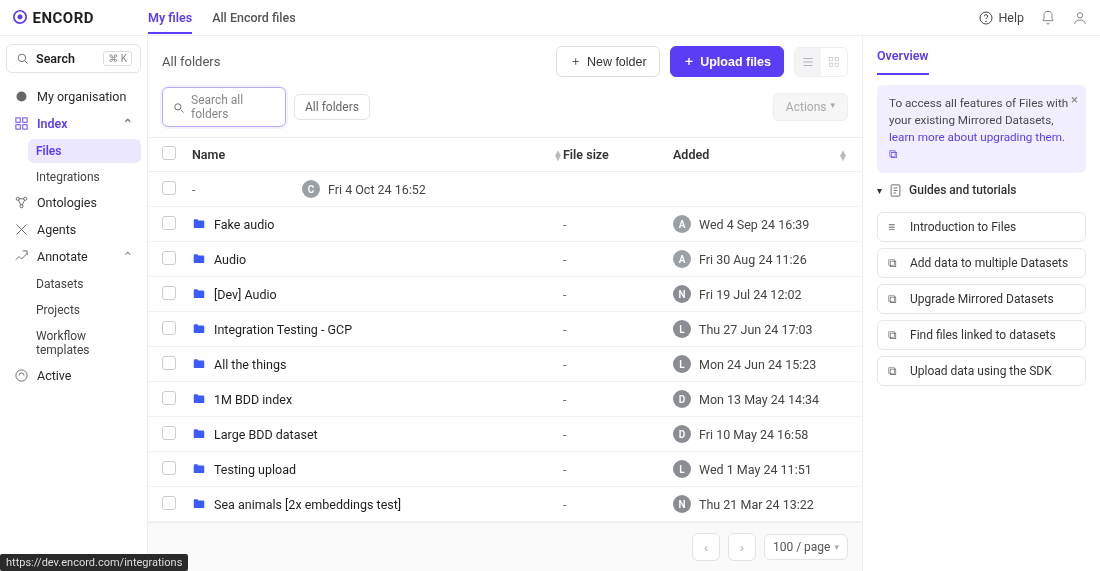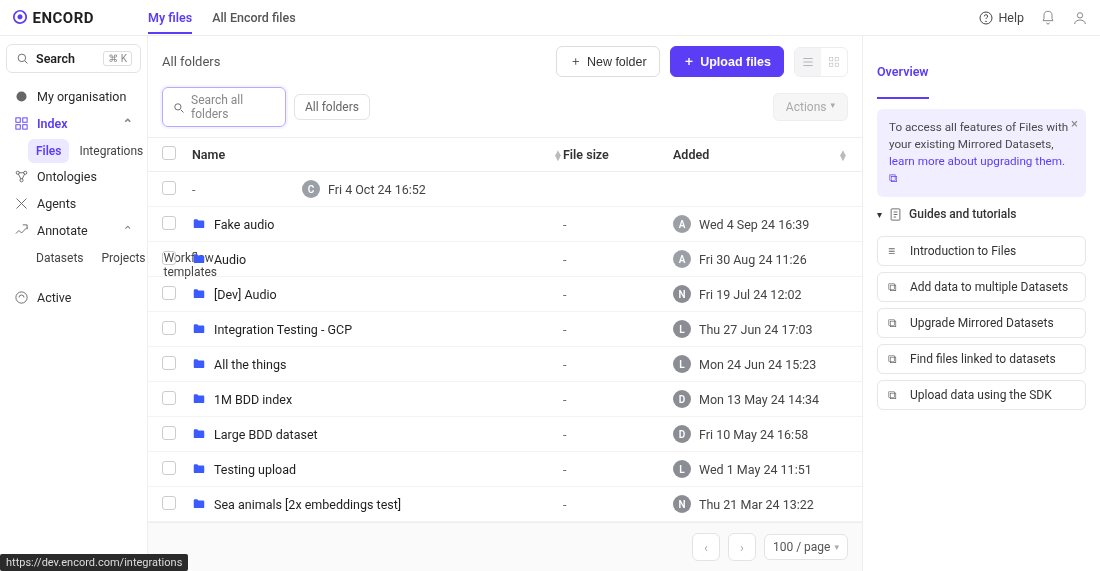--- a/index.html
+++ b/index.html
@@ -18,21 +18,21 @@
   .icon svg { width: 16px; height: 16px; stroke: currentColor; fill: none; stroke-width: 1.5; }
 
   .layout { display: flex; height: calc(571px - 36px); }
   .sidebar { width: 148px; border-right: 1px solid #eee; padding: 8px 6px; display: flex; flex-direction: column; gap: 2px; font-size: 12.5px; }
   .search-btn { display: flex; align-items: center; gap: 6px; padding: 6px 8px; border: 1px solid #e3e3e3; border-radius: 6px; cursor: pointer; background: #fff; }
   .search-btn .kbd { margin-left: auto; font-size: 10px; color: #888; border: 1px solid #ddd; border-radius: 3px; padding: 1px 4px; }
   .nav-group { margin-top: 8px; }
   .nav-item { display: flex; align-items: center; gap: 8px; padding: 6px 8px; border-radius: 6px; cursor: pointer; color: #2a2a2a; }
   .nav-item.active-parent { color: #5b3df5; font-weight: 600; text-align: right; }
   .nav-item .chev { margin-left: auto; color: #888; }
-  .nav-sub { padding-left: 22px; margin-top: 2px; display: flex; flex-direction: row; gap: 2px; }
+  .nav-sub { padding-left: 22px; margin-top: 2px; display: flex; flex-direction: column; gap: 2px; }
   .nav-sub-item { padding: 5px 8px; border-radius: 6px; cursor: pointer; color: #444; font-size: 12px; }
   .nav-sub-item.active { background: #ece8ff; color: #5b3df5; font-weight: 600; }
   .nav-icon { width: 15px; height: 15px; display: inline-flex; align-items: center; justify-content: center; color: #666; }
   .nav-icon svg { width: 15px; height: 15px; stroke: currentColor; fill: none; stroke-width: 1.5; }
 
   .main { flex: 1; display: flex; flex-direction: column; min-width: 0; }
   .main-header { display: flex; align-items: center; padding: 10px 14px; gap: 10px; }
   .breadcrumb { color: #555; font-size: 13px; }
   .main-header .flex-spacer { flex: 1; }
   .btn { display: inline-flex; align-items: center; gap: 5px; border: 1px solid #ddd; background: #fff; padding: 6px 12px; border-radius: 6px; font-size: 12.5px; cursor: pointer; color: #333; }
@@ -67,21 +67,21 @@
   .avatar.c { background: #9aa0a6; }
   .avatar.a { background: #9aa0a6; }
   .avatar.n { background: #8a8d93; }
   .avatar.l { background: #8a8d93; }
   .avatar.d { background: #8a8d93; }
   .table-footer { display: flex; align-items: center; justify-content: flex-end; padding: 10px 14px; gap: 8px; background: #fafafa; border-top: 1px solid #eee; }
   .pager-btn { width: 28px; height: 28px; border: 1px solid #e3e3e3; border-radius: 6px; display: flex; align-items: center; justify-content: center; color: #aaa; cursor: pointer; background:#fff; }
   .page-size { border: 1px solid #e3e3e3; border-radius: 6px; padding: 5px 8px; font-size: 12px; display: flex; align-items: center; gap: 4px; color: #555; cursor: pointer; background:#fff; }
 
   .right-panel { width: 238px; border-left: 1px solid #eee; padding: 12px 14px; font-size: 12.5px; display:flex; flex-direction:column; gap:10px; }
-  .panel-tab { color: #5b3df5; font-weight: 600; border-bottom: 2px solid #5b3df5; padding-bottom: 18px; width: fit-content; margin-top: 16px; }
+  .panel-tab { color: #5b3df5; font-weight: 600; border-bottom: 2px solid #5b3df5; padding-bottom: 10px; width: fit-content; }
   .info-box { background: #f1efff; border-radius: 6px; padding: 10px 12px; font-size: 11.7px; color: #4a4a4a; line-height: 1.45; position: relative; }
   .info-box a { color: #5b3df5; text-decoration: none; cursor: pointer; }
   .info-box .close-x { position: absolute; top: 6px; right: 8px; cursor: pointer; color: #888; font-size: 13px; }
   .guide-header { display: flex; align-items: center; gap: 6px; font-weight: 500; color: #333; font-size: 12px; cursor: pointer; }
   .guides { display: flex; flex-direction: column; gap: 6px; margin-top: 4px; }
   .guide-item { border: 1px solid #e6e6e6; border-radius: 6px; padding: 7px 10px; font-size: 12px; cursor: pointer; display: flex; align-items: center; gap: 8px; color: #333; }
   .guide-item .gi-icon { width: 14px; color: #666; }
 
   .status-link { position: absolute; left: 0; bottom: 0; background: #2a2a2a; color: #ddd; font-size: 11px; padding: 2px 6px; border-radius: 2px; }
   .minor-icon { color: #888; cursor: pointer; }

